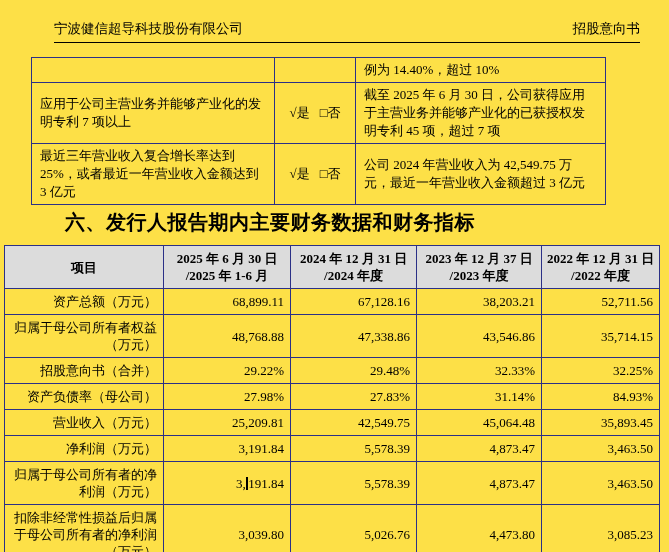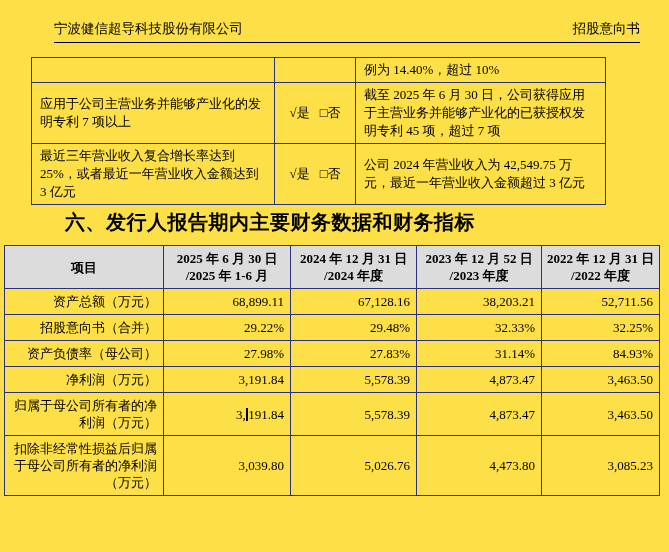--- a/index.html
+++ b/index.html
@@ -90,45 +90,59 @@
         <col style="width:127px">
         <col style="width:126px">
         <col style="width:125px">
         <col style="width:118px">
     </colgroup>
     <thead id="fin-head">
         <tr>
           <th>项目</th>
           <th><span>2025 年 6 月 30 日</span><br><span>/2025 年 1-6 月</span></th>
           <th><span>2024 年 12 月 31 日</span><br><span>/2024 年度</span></th>
-          <th><span>2023 年 12 月 52 日</span><br><span>/2023 年度</span></th>
+          <th><span>2023 年 12 月 37 日</span><br><span>/2023 年度</span></th>
           <th><span>2022 年 12 月 31 日</span><br><span>/2022 年度</span></th>
         </tr>
       </thead>
     <tbody id="fin-body">
         <tr>
           <td class="fin-item">资产总额（万元）</td>
           <td class="fin-value">68,899.11</td>
           <td class="fin-value">67,128.16</td>
           <td class="fin-value">38,203.21</td>
           <td class="fin-value">52,711.56</td>
+        </tr>
+        <tr>
+          <td class="fin-item">归属于母公司所有者权益（万元）</td>
+          <td class="fin-value">48,768.88</td>
+          <td class="fin-value">47,338.86</td>
+          <td class="fin-value">43,546.86</td>
+          <td class="fin-value">35,714.15</td>
         </tr>
         <tr>
           <td class="fin-item">招股意向书（合并）</td>
           <td class="fin-value">29.22%</td>
           <td class="fin-value">29.48%</td>
           <td class="fin-value">32.33%</td>
           <td class="fin-value">32.25%</td>
         </tr>
         <tr>
           <td class="fin-item">资产负债率（母公司）</td>
           <td class="fin-value">27.98%</td>
           <td class="fin-value">27.83%</td>
           <td class="fin-value">31.14%</td>
           <td class="fin-value">84.93%</td>
+        </tr>
+        <tr>
+          <td class="fin-item">营业收入（万元）</td>
+          <td class="fin-value">25,209.81</td>
+          <td class="fin-value">42,549.75</td>
+          <td class="fin-value">45,064.48</td>
+          <td class="fin-value">35,893.45</td>
         </tr>
         <tr>
           <td class="fin-item">净利润（万元）</td>
           <td class="fin-value">3,191.84</td>
           <td class="fin-value">5,578.39</td>
           <td class="fin-value">4,873.47</td>
           <td class="fin-value">3,463.50</td>
         </tr>
         <tr>
           <td class="fin-item">归属于母公司所有者的净利润（万元）</td>

